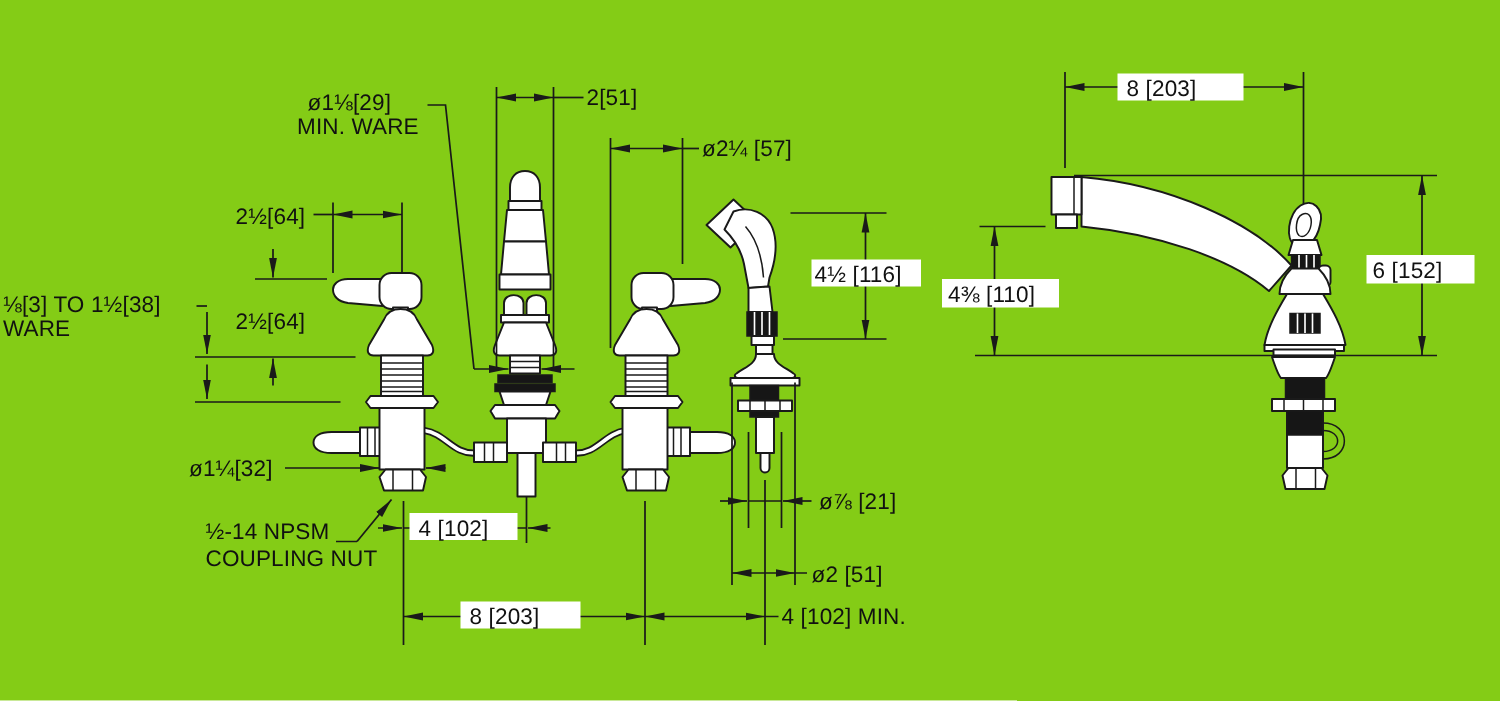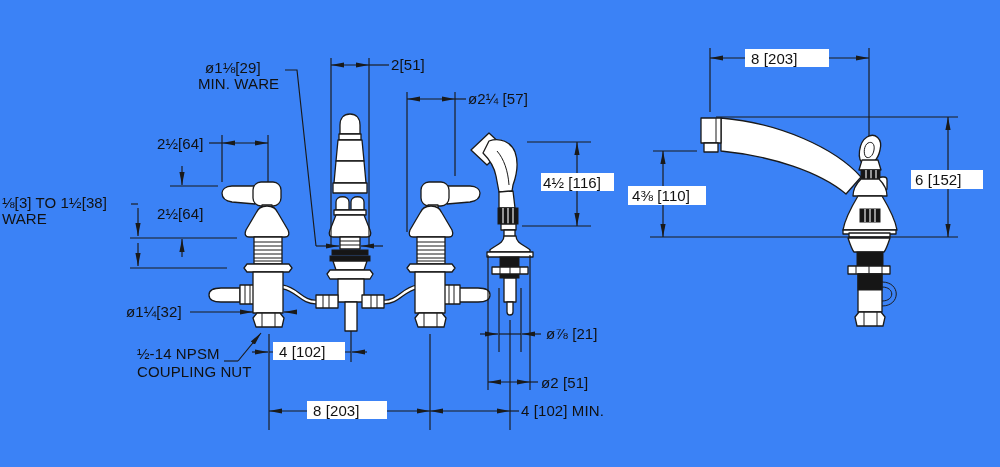--- a/index.html
+++ b/index.html
@@ -1,16 +1,16 @@
 <!DOCTYPE html>
 <html><head>
 <meta charset="utf-8">
 <style>
   html,body{margin:0;padding:0;background:#fff;}
-  .stage{width:1000px;height:467px;background:#3b82f6;position:relative;overflow:hidden;}
+  .stage{width:1000px;height:467px;background:#84cc16;position:relative;overflow:hidden;}
   svg{display:block;}
   .shape{fill:#fff;stroke:#1a1a1a;stroke-width:1.3;stroke-linejoin:round;}
   .dark{fill:#161616;stroke:#1a1a1a;stroke-width:1;}
   .ln{stroke:#1a1a1a;stroke-width:1.15;fill:none;}
   .thin{stroke:#1a1a1a;stroke-width:1;fill:none;}
   .wline{stroke:#fff;stroke-width:1.1;fill:none;}
   .hoseO{stroke:#1a1a1a;stroke-width:4.8;fill:none;}
   .hoseI{stroke:#fff;stroke-width:2.4;fill:none;}
   .t{font-family:"Liberation Sans",sans-serif;font-size:15px;fill:#111;letter-spacing:0.1px;}
   .backer{fill:#fff;stroke:none;}

